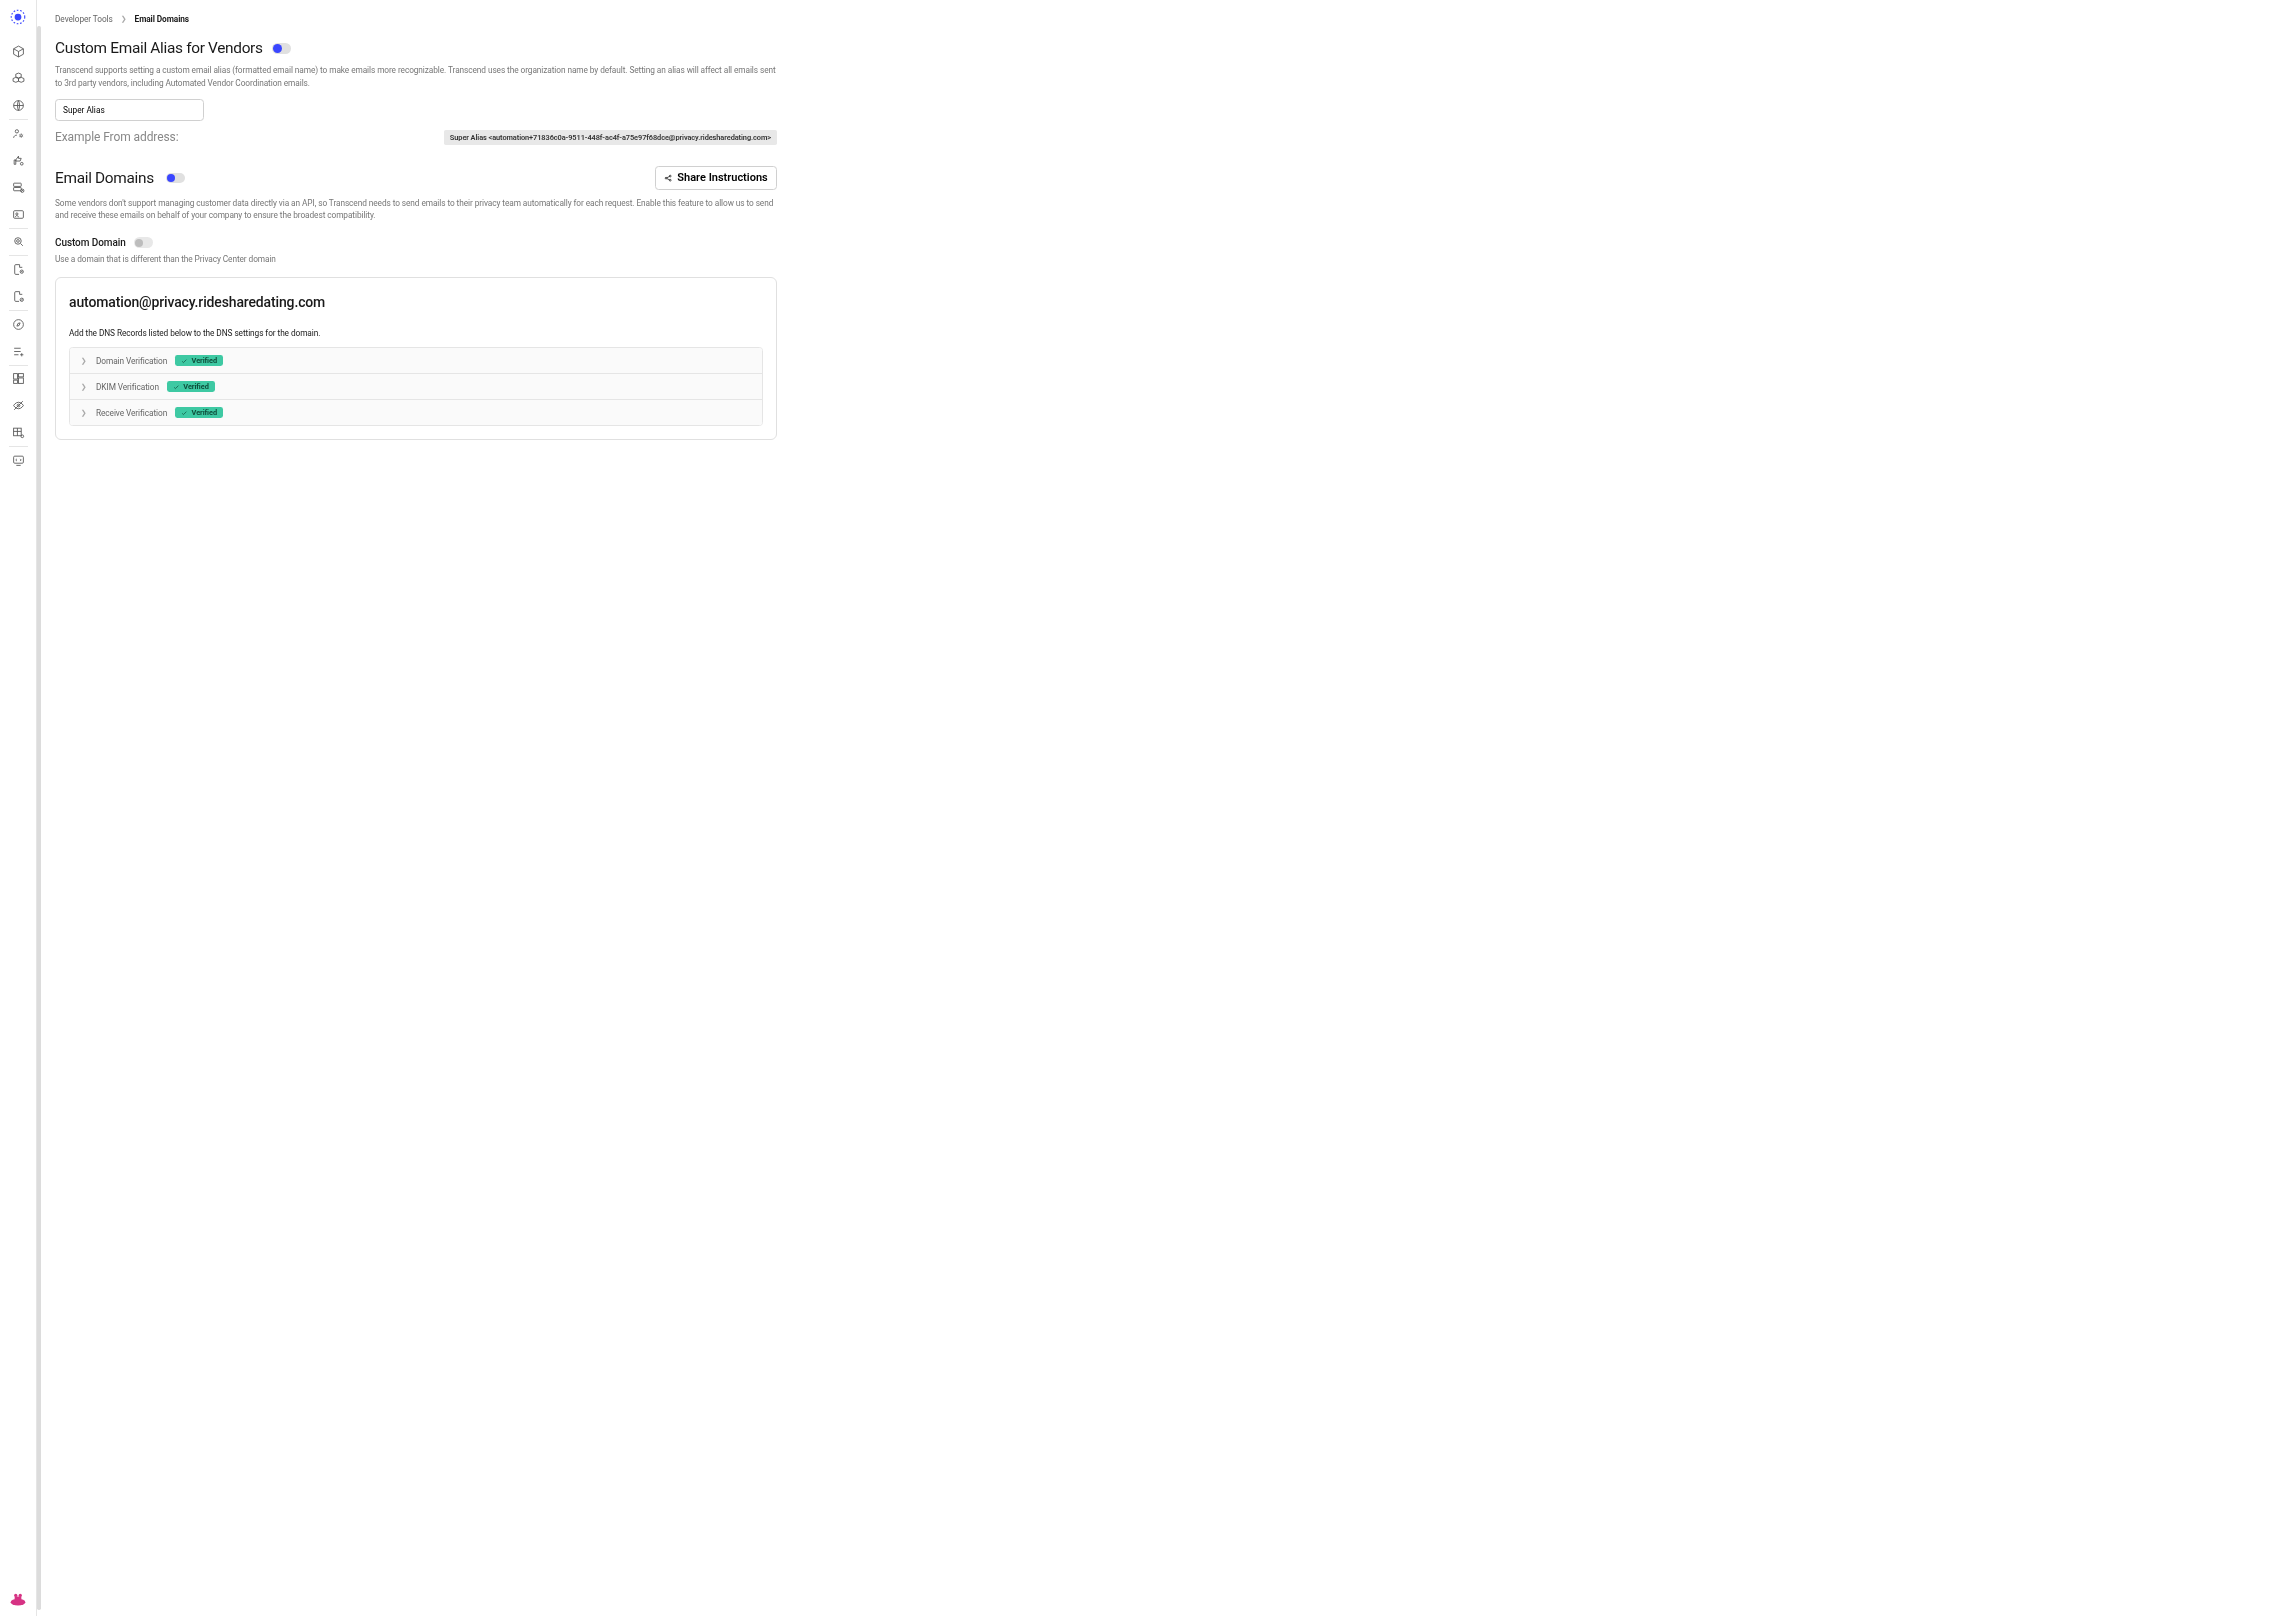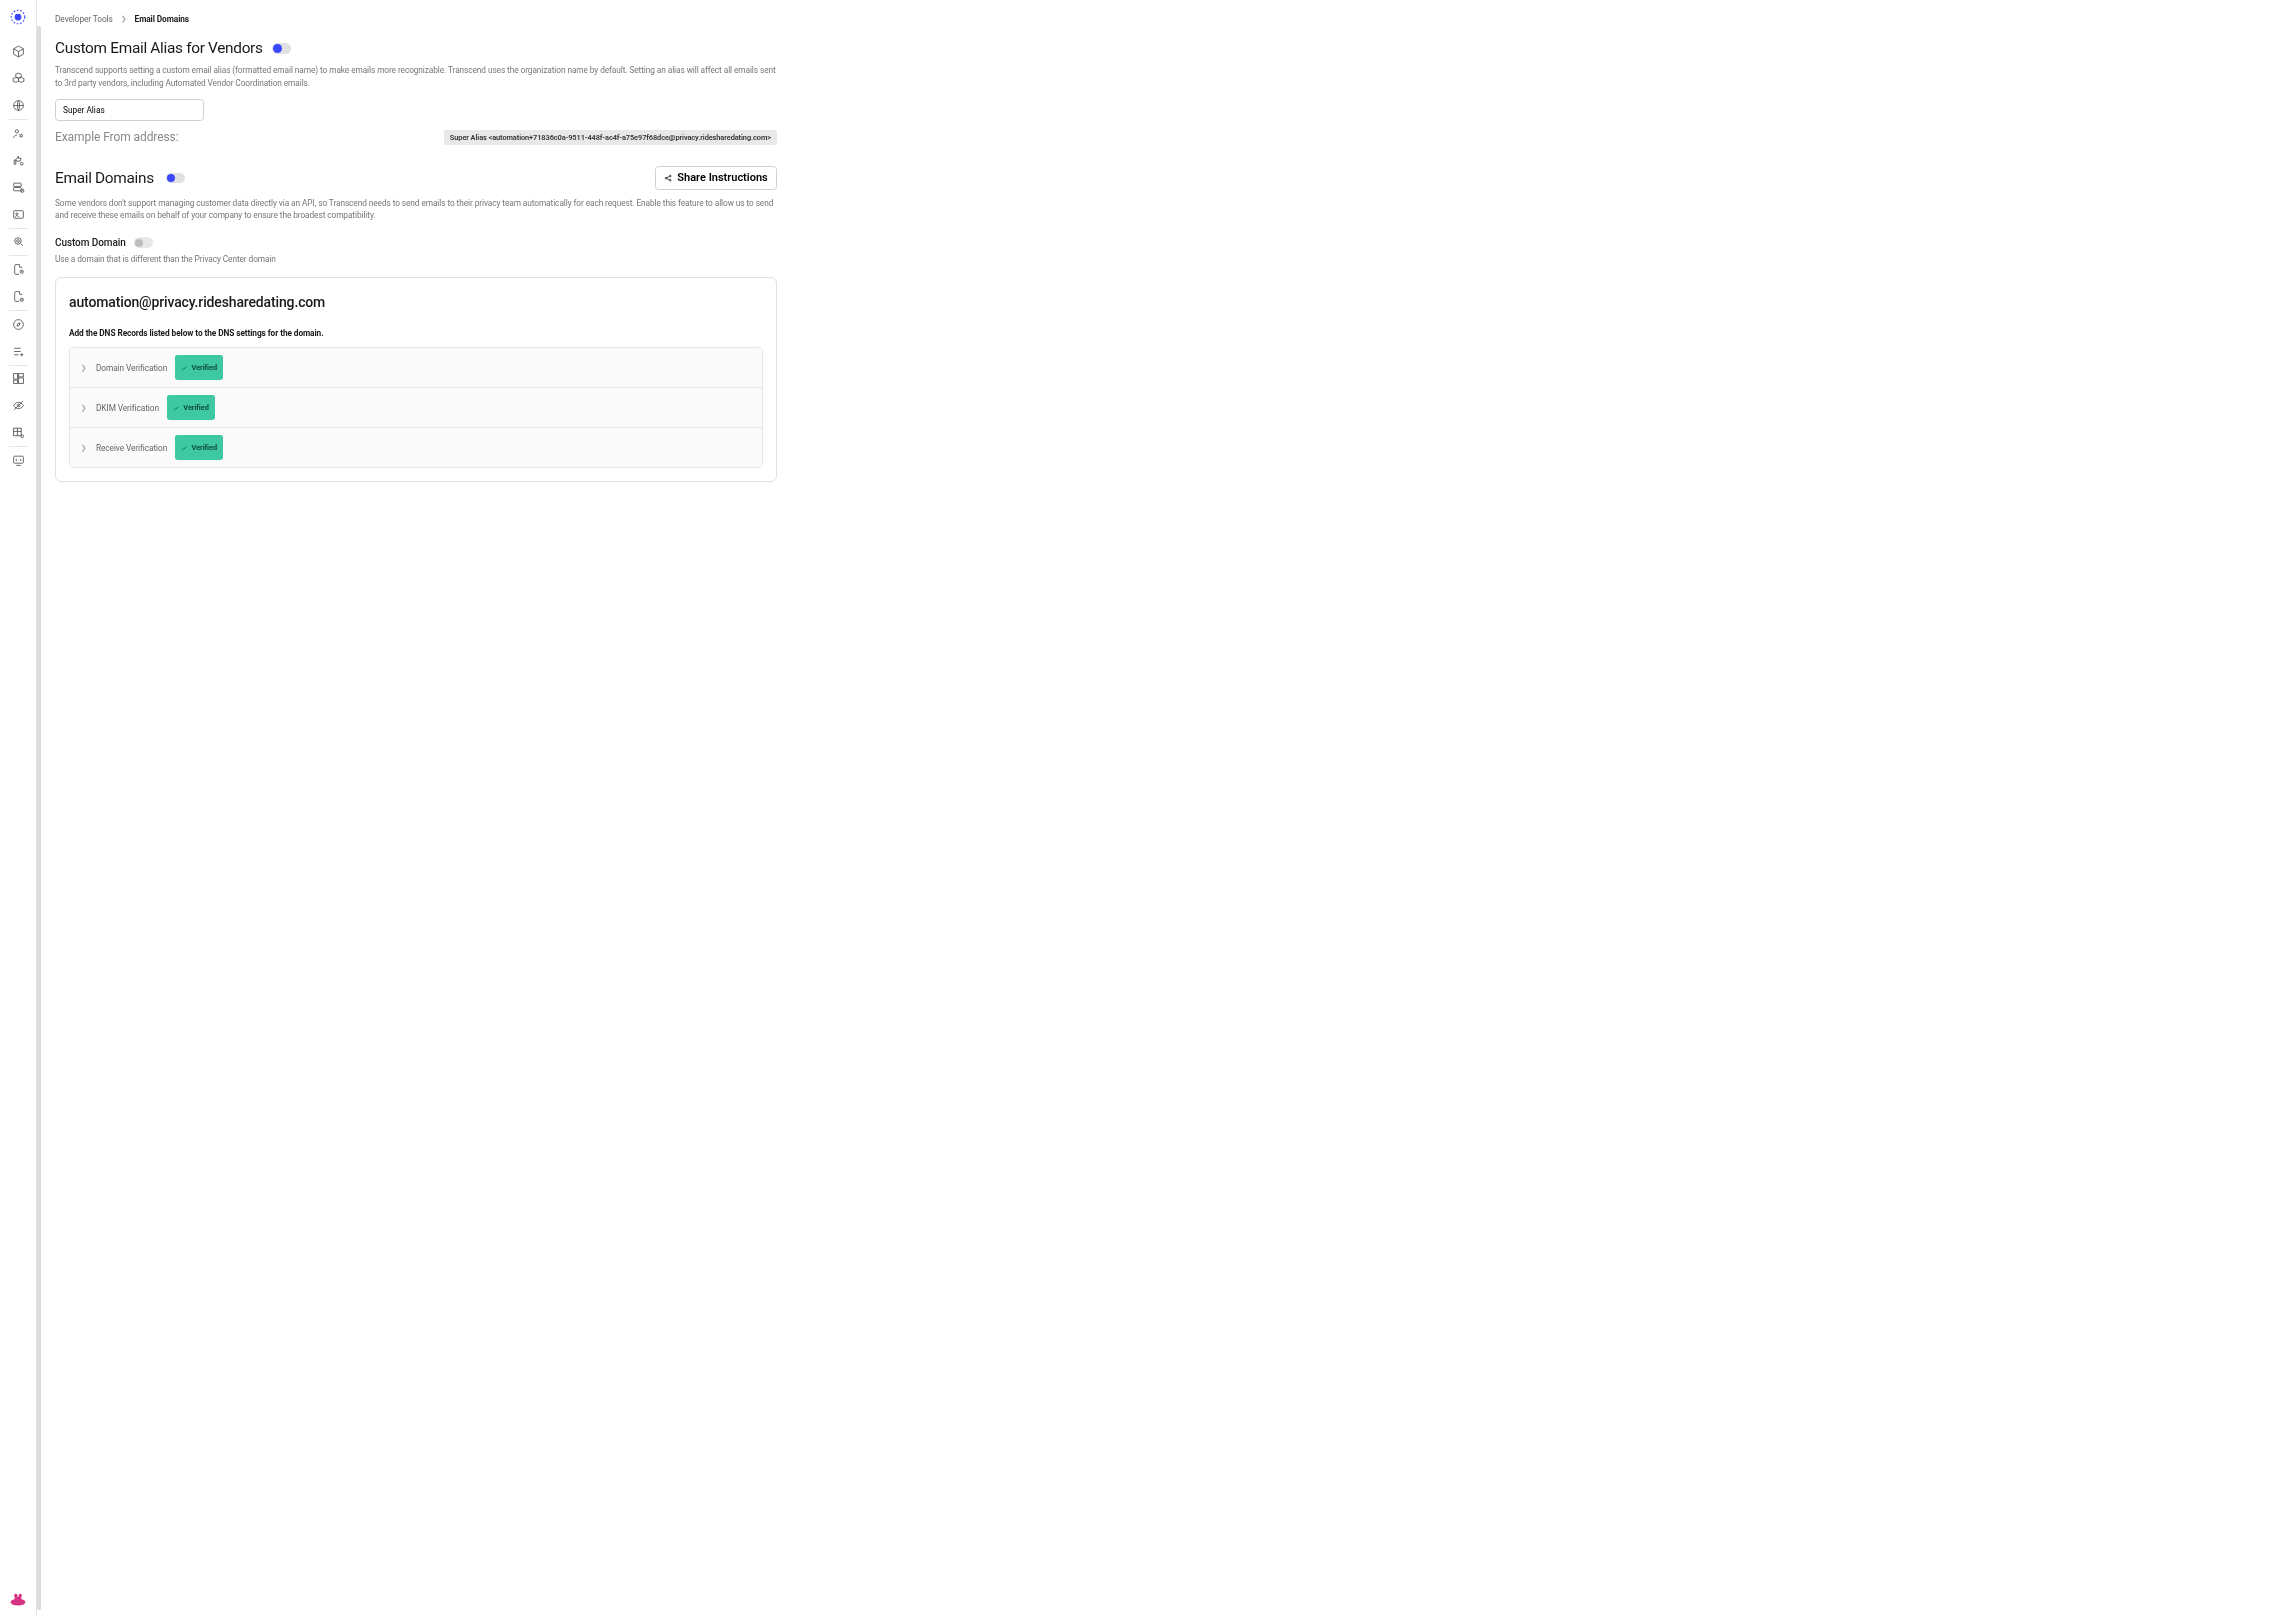--- a/index.html
+++ b/index.html
@@ -185,21 +185,21 @@
       margin-top: 9.5px;
     }
     .domain-email {
       font-size: 14px;
       font-weight: 500;
       letter-spacing: -0.01em;
       margin-bottom: 18px;
     }
     .dns-instr {
       font-size: 8.3px;
-      font-weight: 700;
+      font-weight: 400;
       margin-bottom: 9.5px;
     }
     .verify-list {
       border: 0.6px solid #e5e5e5;
       border-radius: 3.6px;
       overflow: hidden;
     }
     .verify-row {
       display: flex;
       align-items: center;
@@ -215,21 +215,21 @@
       width:7px;
       cursor:pointer;
     }
     .verify-label { color: #666; font-size: 8.3px; min-width: 0; }
     .badge {
       background: #3ec9a3;
       color: #0e4d3a;
       font-size: 7.4px;
       font-weight: 700;
       border-radius: 2.4px;
-      padding: 8px 6px;
+      padding: 1px 6px;
       display: inline-flex;
       align-items: center;
       gap: 3.6px;
     }
     .badge svg{width:6.5px;height:6.5px;stroke:#0e4d3a;stroke-width:2.5;}
   </style>
 </head>
 <body>
 
 <div class="app">

